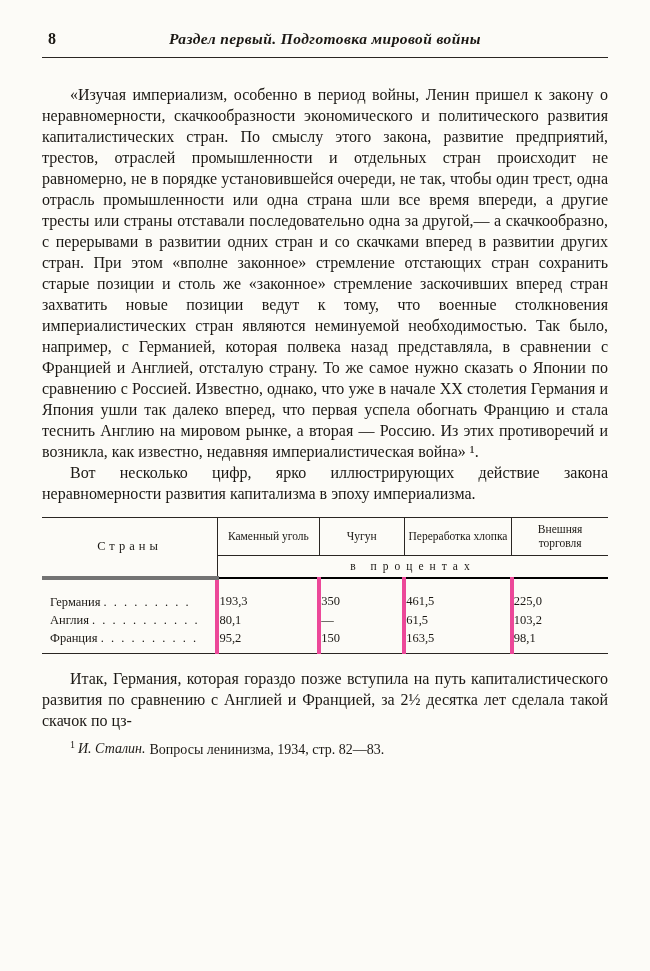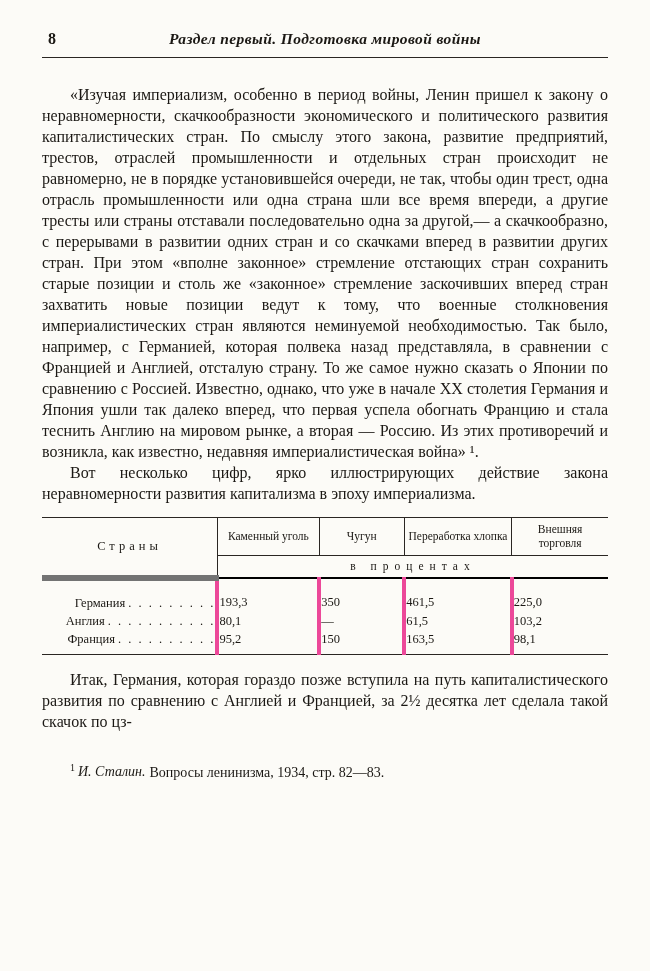--- a/index.html
+++ b/index.html
@@ -63,21 +63,21 @@
     margin: 13px 0 14px 0;
     border-top: 1.5px solid #2a2622;
     border-bottom: 1.5px solid #2a2622;
     font-family: "Liberation Serif", "DejaVu Serif", serif;
   }
   table.stats th, table.stats td {
     font-weight: normal;
   }
   th.countries-h {
     border-right: 1px solid #2a2622;
-    border-bottom: 6px solid #737373;
+    border-bottom: 4px solid #737373;
     text-align: center;
     letter-spacing: 4px;
     font-size: 12.5px;
     vertical-align: middle;
   }
   th.colname {
     border-left: 1px solid #2a2622;
     border-bottom: 1px solid #2a2622;
     text-align: center;
     vertical-align: middle;
@@ -88,39 +88,38 @@
   th.subheader {
     border-bottom: 2px solid #000000;
     text-align: center;
     font-size: 11.5px;
     font-weight: bold;
     letter-spacing: 6px;
     padding: 4px 0 5px 0;
   }
   td.country {
     border-right: 1px solid #2a2622;
-    text-align: right;
+    text-align: left;
     padding-left: 8px;
     white-space: nowrap;
     font-size: 12.5px;
   }
   td.num {
     border-left: 4px solid #ec4899;
     font-size: 12.5px;
   }
   tbody tr td { padding-top: 1px; padding-bottom: 1px; line-height: 16px; }
   tbody tr.first-row td { padding-top: 14px; }
   tbody tr.last-row td { padding-bottom: 7px; }
   .leader { letter-spacing: 2px; }
 
   
   .footnote {
-    margin-top: 26px;
     font-size: 14px;
-    line-height: 19px;
+    line-height: 27px;
     text-indent: 28px;
   }
   .footnote sup {
     font-size: 10px;
     margin-right: 3px;
   }
   .footnote .author {
     font-style: italic;
     margin-right: 4px;
   }

